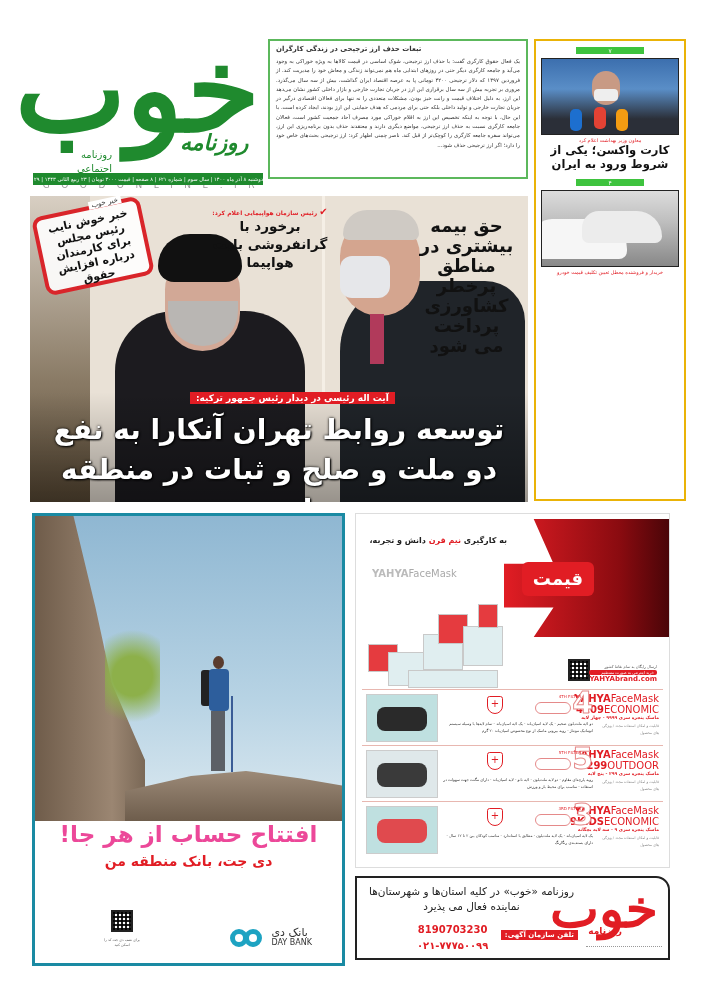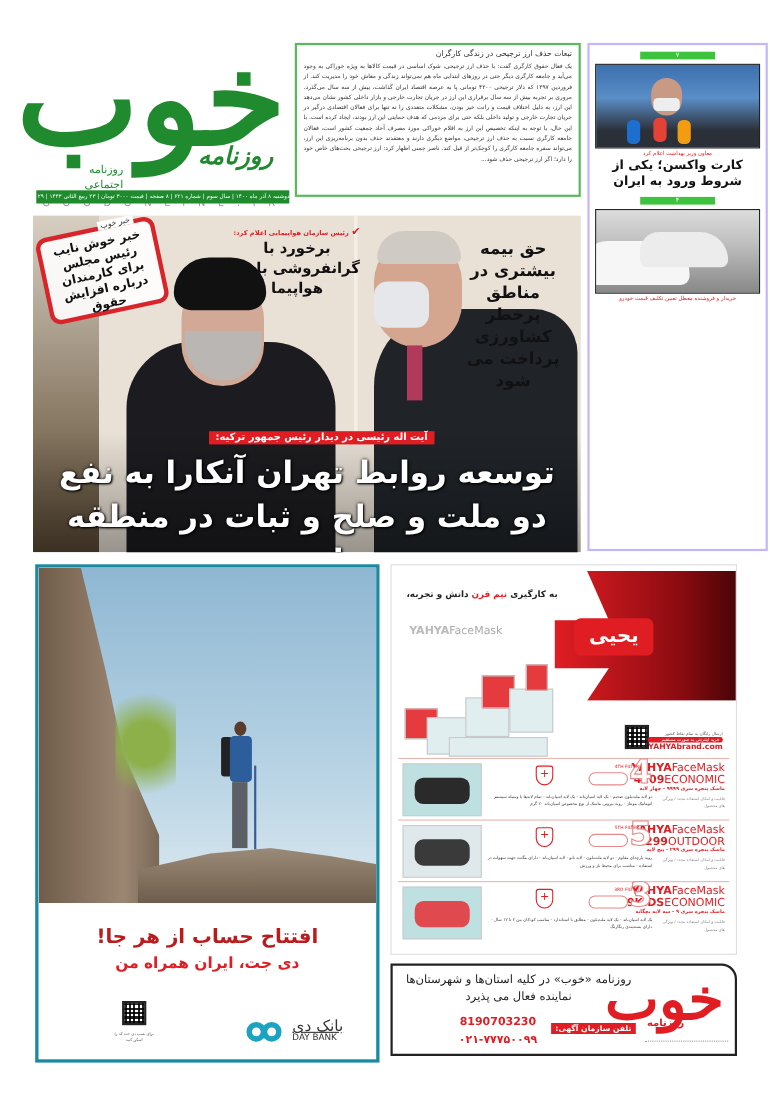--- a/index.html
+++ b/index.html
@@ -4,31 +4,31 @@
 <style>
   * { box-sizing: border-box; margin: 0; padding: 0; }
   body { width: 701px; height: 1000px; background: #ffffff; font-family: "DejaVu Sans", sans-serif; position: relative; overflow: hidden; direction: rtl; }
   .abs { position: absolute; }
 
   
   .logo-wrap { left: 30px; top: 20px; width: 240px; height: 176px; direction: rtl; }
   .logo-glyph { position: absolute; left: 0; top: 0; width: 230px; height: 140px; font-family: "DejaVu Serif", serif; font-weight: bold; color: #1f8a2e; font-size: 118px; line-height: 140px; text-align: center; letter-spacing: -4px; }
   .logo-rooz { position: absolute; left: 150px; top: 110px; font-size: 22px; font-weight: bold; color: #1f8a2e; font-style: italic; }
   .logo-sub { position: absolute; left: 32px; top: 128px; font-size: 10px; color: #1f8a2e; line-height: 14px; text-align: right; width: 50px; }
-  .logo-url { position: absolute; left: 4px; top: 160px; width: 232px; font-family: "DejaVu Sans", sans-serif; font-size: 9px; color: #9a9a9a; letter-spacing: 11.5px; direction: ltr; text-align: center; white-space: nowrap; }
+  .logo-url { position: absolute; left: 4px; top: 160px; width: 232px; font-family: "DejaVu Sans", sans-serif; font-size: 9px; color: #9a9a9a; letter-spacing: 11.5px; direction: ltr; text-align: right; white-space: nowrap; }
   .date-strip { left: 33px; top: 173px; width: 230px; height: 12px; background: #1f8a2e; color: #fff; font-size: 5.2px; line-height: 12px; text-align: center; white-space: nowrap; overflow: hidden; }
 
   
   .top-article { left: 268px; top: 39px; width: 260px; height: 140px; border: 2px solid #5cb85c; padding: 4px 6px; }
-  .ta-kicker { font-size: 7px; color: #333; text-align: right; }
+  .ta-kicker { font-size: 7px; color: #333; text-align: left; font-weight: bold; }
   .ta-title { font-size: 14px; font-weight: bold; color: #111; text-align: center; margin-top: 1px; }
   .ta-body { font-size: 5.4px; line-height: 9.3px; color: #333; text-align: justify; margin-top: 4px; }
 
   
-  .right-col { left: 534px; top: 39px; width: 164px; height: 462px; border: 2px solid #c4b5fd; padding: 6px 5px; }
+  .right-col { left: 534px; top: 39px; width: 152px; height: 462px; border: 2px solid #eab308; padding: 6px 5px; }
   .rc-item { position: relative; margin-bottom: 6px; }
   .rc-num { width: 68px; height: 7px; margin: 0 auto; background: #3ec33e; color: #fff; font-size: 6px; line-height: 7px; text-align: center; }
   .rc-photo { margin-top: 4px; height: 77px; border: 1px solid #222; position: relative; overflow: hidden; }
   .rc-kicker { font-size: 5px; color: #e11d24; text-align: center; margin-top: 2px; }
   .rc-title { font-size: 11.5px; font-weight: bold; color: #111; text-align: center; line-height: 14px; }
 
   
   .lead { left: 30px; top: 196px; width: 498px; height: 306px; overflow: hidden; background: #e9e1d6; }
   .lead .bg-left { position: absolute; left: 0; top: 0; width: 60px; height: 306px; background: linear-gradient(#d8cfc3,#8a7b66 60%,#5a4a35); }
   .lead .raisi-body { position: absolute; left: 85px; top: 115px; width: 190px; height: 200px; background: #1c1b1f; border-radius: 60px 60px 0 0; }
@@ -40,21 +40,21 @@
   .lead .erd-hair { position: absolute; left: 313px; top: 14px; width: 76px; height: 30px; background: #cfcac4; border-radius: 40px 40px 10px 10px; }
   .lead .erd-mask { position: absolute; left: 310px; top: 60px; width: 50px; height: 42px; background: #e6e7ea; border-radius: 12px; }
   .lead .tie { position: absolute; left: 340px; top: 118px; width: 14px; height: 50px; background: #b13a5b; }
   .lead .divider { position: absolute; left: 292px; top: 0; width: 3px; height: 200px; background: #f5efe6; }
   .lead .shade { position: absolute; left: 0; bottom: 0; width: 498px; height: 110px; background: linear-gradient(rgba(0,0,0,0), rgba(0,0,0,0.35)); }
 
   .stamp { position: absolute; left: 8px; top: 10px; width: 110px; height: 80px; border: 4px solid #d9252a; border-radius: 10px; transform: rotate(-12deg); background: rgba(255,255,255,0.9); padding: 4px 6px; }
   .stamp-kicker { position: absolute; top: -8px; right: 14px; background: #fff; font-size: 7px; color: #333; padding: 0 3px; }
   .stamp-text { font-size: 11px; font-weight: bold; color: #111; text-align: center; line-height: 14px; }
 
-  .headline-right { position: absolute; right: 14px; top: 20px; width: 95px; font-size: 15px; font-weight: bold; color: #111; text-align: center; line-height: 20px; }
+  .headline-right { position: absolute; right: 14px; top: 20px; width: 95px; font-size: 18px; font-weight: bold; color: #111; text-align: center; line-height: 20px; }
   .headline-mid { position: absolute; left: 175px; top: 10px; width: 130px; text-align: center; }
   .hm-kicker { font-size: 6px; color: #e11d24; font-weight: bold; }
   .hm-kicker .check { color: #e11d24; font-size: 10px; }
   .hm-title { font-size: 13.5px; font-weight: bold; color: #111; line-height: 18px; }
 
   .lead-kicker { position: absolute; left: 160px; top: 196px; background: #e11d24; color: #fff; font-size: 9px; font-weight: bold; padding: 1px 6px; }
   .lead-title { position: absolute; left: 10px; top: 214px; width: 478px; color: #fff; font-size: 28px; font-weight: bold; text-align: center; line-height: 40px; text-shadow: 0 0 3px #000, 1px 1px 2px #000; }
 
   
   .bank-ad { left: 32px; top: 513px; width: 313px; height: 453px; border: 3px solid #1a8aa3; background: #fff; overflow: hidden; }
@@ -62,27 +62,27 @@
   .rock-left { position: absolute; left: 0; top: 0; width: 110px; height: 305px; background: linear-gradient(90deg,#6f5c4a,#9b8672 70%,#7a6856); clip-path: polygon(0 0, 35% 0, 55% 30%, 70% 55%, 100% 80%, 100% 100%, 0 100%); }
   .bush { position: absolute; left: 70px; top: 100px; width: 55px; height: 120px; background: radial-gradient(circle, #8db04a 30%, rgba(141,176,74,0) 70%); }
   .rock-bottom { position: absolute; left: 90px; top: 255px; width: 220px; height: 50px; background: linear-gradient(#9c8a78,#6e5d4c); clip-path: polygon(0 40%, 30% 10%, 55% 0, 80% 15%, 100% 30%, 100% 100%, 0 100%); }
   .hiker { position: absolute; left: 172px; top: 140px; width: 24px; height: 118px; }
   .hiker .h-head { position: absolute; left: 6px; top: 0; width: 11px; height: 13px; background: #5a3c2e; border-radius: 50%; }
   .hiker .h-torso { position: absolute; left: 2px; top: 13px; width: 20px; height: 42px; background: #2d5e9c; border-radius: 4px; }
   .hiker .h-pack { position: absolute; left: -6px; top: 14px; width: 10px; height: 36px; background: #222; border-radius: 3px; }
   .hiker .h-legs { position: absolute; left: 4px; top: 55px; width: 14px; height: 60px; background: #5c6066; }
   .hiker .h-pole { position: absolute; left: 24px; top: 40px; width: 2px; height: 76px; background: #3a5c96; }
   .bank-text { position: absolute; left: 0; top: 305px; width: 307px; height: 145px; text-align: center; }
-  .bt-title { font-size: 18px; font-weight: bold; color: #b91c1c; margin-top: 20px; }
+  .bt-title { font-size: 23px; font-weight: bold; color: #ec4899; }
   .bt-sub { font-size: 14px; font-weight: bold; color: #e11d24; margin-top: 6px; }
   .bank-logo { position: absolute; right: 30px; bottom: 18px; display: flex; align-items: center; gap: 6px; direction: ltr; }
   .bank-logo .mark { width: 36px; height: 18px; position: relative; }
   .bank-logo .mark span { position: absolute; top: 0; width: 18px; height: 18px; border: 5px solid #1da3c2; border-radius: 50%; }
   .bl-text { font-size: 8px; color: #333; line-height: 10px; text-align: left; }
-  .bl-text .fa { font-size: 14px; color: #333; text-decoration: underline; }
+  .bl-text .fa { font-size: 11px; color: #333; }
   .qr { position: absolute; width: 22px; height: 22px; background:
         repeating-linear-gradient(0deg,#222 0 2px,#fff 2px 4px),
         repeating-linear-gradient(90deg,#222 0 2px,#fff 2px 4px); background-blend-mode: multiply; border: 2px solid #222; }
   .bank-qr { left: 76px; bottom: 34px; }
   .bank-qr-cap { position: absolute; left: 66px; bottom: 18px; width: 42px; font-size: 3.5px; color: #555; text-align: center; line-height: 5px; }
 
   
   .yahya-ad { left: 355px; top: 513px; width: 315px; height: 355px; border: 1px solid #ddd; overflow: hidden; background: #fff; }
   .y-top { position: relative; height: 175px; }
   .y-band { position: absolute; right: 0; top: 5px; width: 165px; height: 118px; background: linear-gradient(90deg,#e11d24,#8a0b10 70%,#4a0508); clip-path: polygon(18% 0,100% 0,100% 100%,18% 100%,30% 75%,0 75%,0 38%,30% 38%); }
@@ -215,40 +215,40 @@
     <div class="hiker">
       <div class="h-pack"></div>
       <div class="h-head"></div>
       <div class="h-torso"></div>
       <div class="h-legs"></div>
       <div class="h-pole"></div>
     </div>
   </div>
   <div class="bank-text">
     <div class="bt-title">افتتاح حساب از هر جا!</div>
-    <div class="bt-sub">دی جت، ایران همراه من</div>
+    <div class="bt-sub">دی جت، بانک منطقه من</div>
     <div class="bank-logo">
       <div class="mark">
           <span style="left:0"></span>
           <span style="left:14px"></span>
         </div>
       <div class="bl-text">
         <div class="fa">بانک دی</div>
         <div>DAY BANK</div>
       </div>
     </div>
     <div class="qr bank-qr"></div>
     <div class="bank-qr-cap">برای نصب دی جت کد را اسکن کنید</div>
   </div>
 </div>
 
 <div class="abs yahya-ad">
   <div class="y-top">
     <div class="y-band"></div>
-    <div class="y-brand">یحیی</div>
+    <div class="y-brand">قیمت</div>
     <div class="y-slogan">
       <span>به کارگیری</span>
       <span class="red">نیم قرن</span>
       <span>دانش و تجربه،</span>
     </div>
     <div class="y-mask-logo"><b>YAHYA</b><span>FaceMask</span></div>
     <div class="y-boxes">
       <div class="y-box red" style="left:0;top:40px;width:30px;height:28px;"></div>
       <div class="y-box" style="left:20px;top:48px;width:40px;height:34px;"></div>
       <div class="y-box" style="left:55px;top:30px;width:40px;height:36px;"></div>

